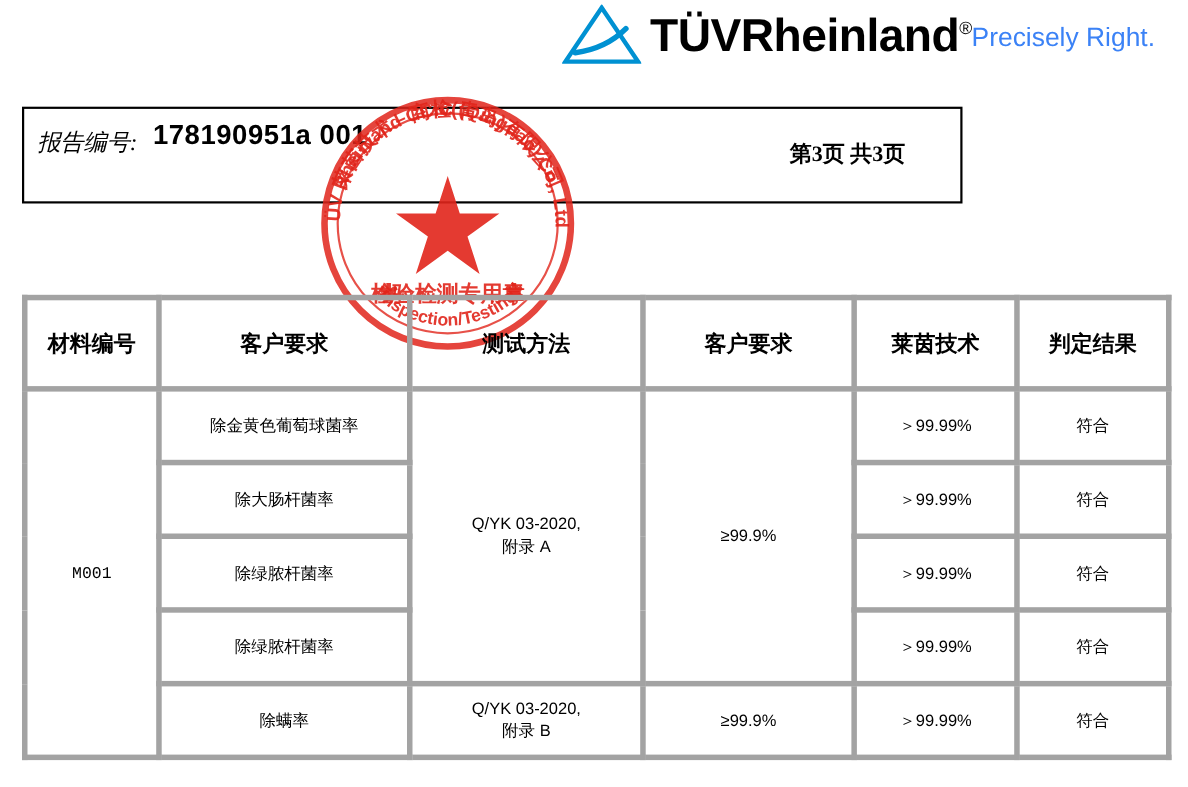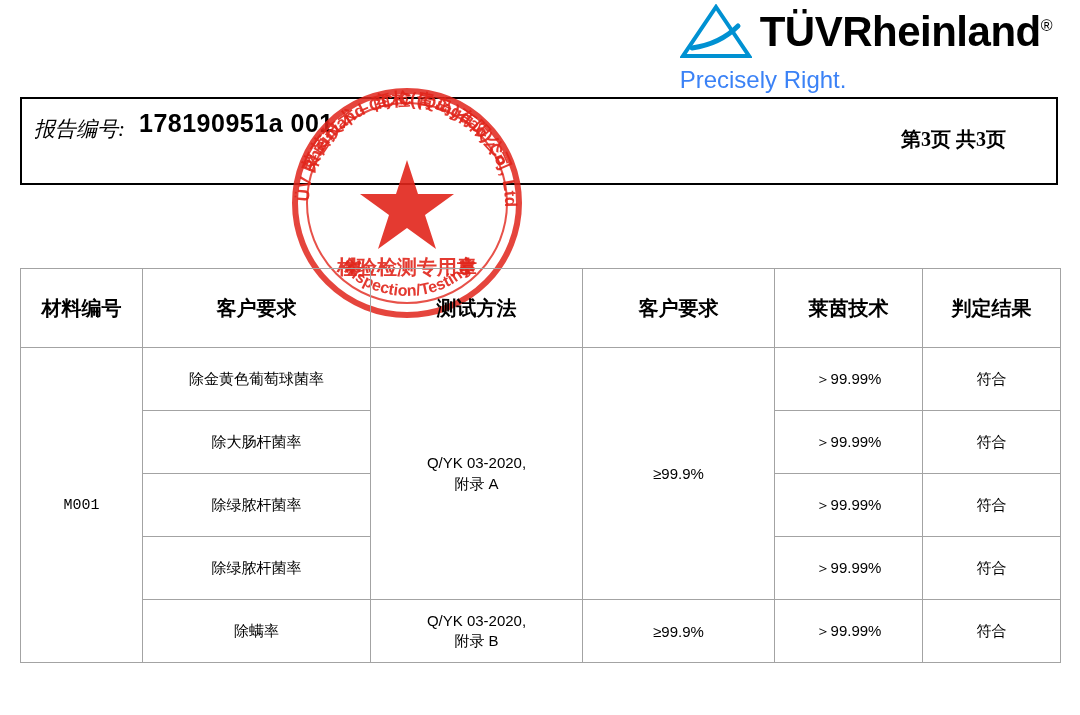--- a/index.html
+++ b/index.html
@@ -22,22 +22,22 @@
     top: 0;
     left: 0;
     width: 1080px;
     height: 92px;
   }
   .logo-block {
     position: absolute;
     right: 28px;
     top: 4px;
     display: flex;
-    flex-direction: column;
-    align-items: flex-start;
+    flex-direction: row;
+    align-items: center;
   }
   .logo-row {
     display: flex;
     align-items: center;
   }
   .logo-mark {
     width: 72px;
     height: 56px;
     margin-right: 8px;
   }
@@ -59,21 +59,21 @@
     margin-top: 6px;
     margin-right: 2px;
     color: #3b82f6;
   }
 
   
   .report-box {
     position: absolute;
     left: 20px;
     top: 97px;
-    width: 1038px;
+    width: 855px;
     height: 88px;
     border: 2px solid #000;
     box-sizing: border-box;
   }
   .report-label {
     position: absolute;
     left: 12px;
     top: 16px;
     font-family: "Liberation Serif", serif;
     font-style: italic;
@@ -110,21 +110,21 @@
   
   .result-table {
     position: absolute;
     left: 20px;
     top: 268px;
     width: 1040px;
     border-collapse: collapse;
     table-layout: fixed;
   }
   .result-table td, .result-table th {
-    border: 1px solid #a3a3a3;
+    border: 5px solid #a3a3a3;
     text-align: center;
     vertical-align: middle;
     font-size: 19px;
     font-weight: bold;
     padding: 0;
   }
   .result-table thead th {
     height: 78px;
     font-size: 20px;
   }

